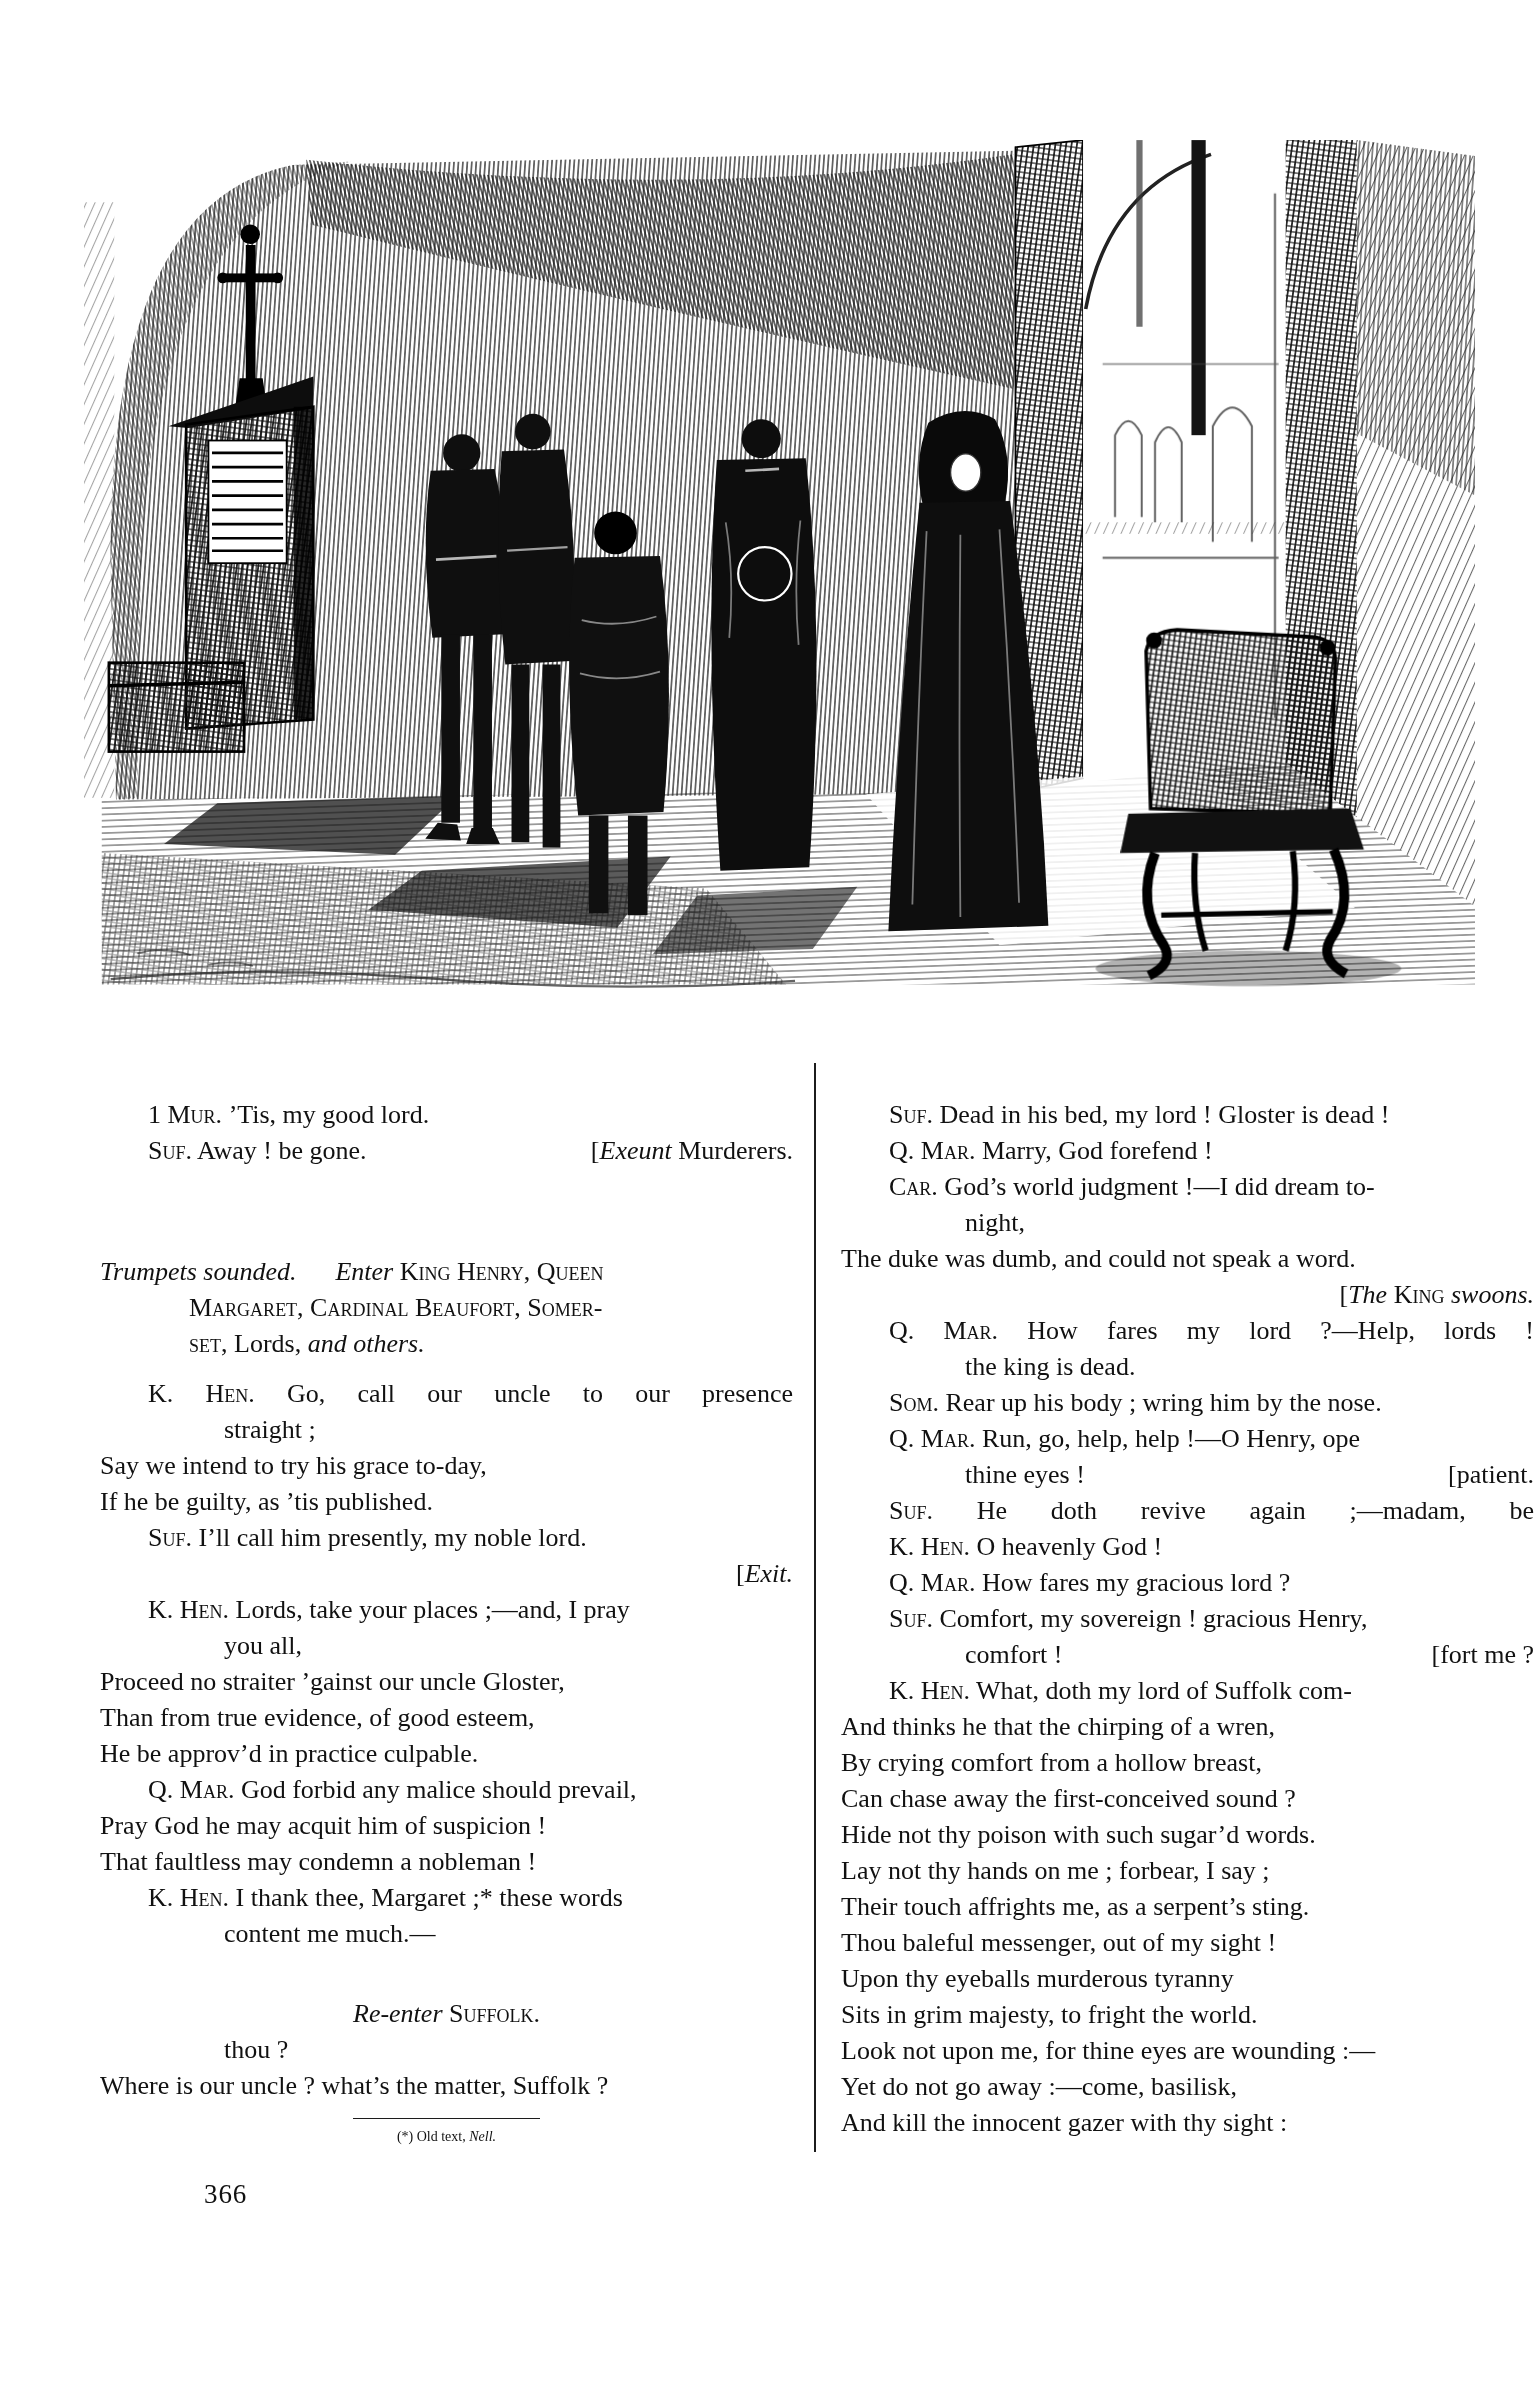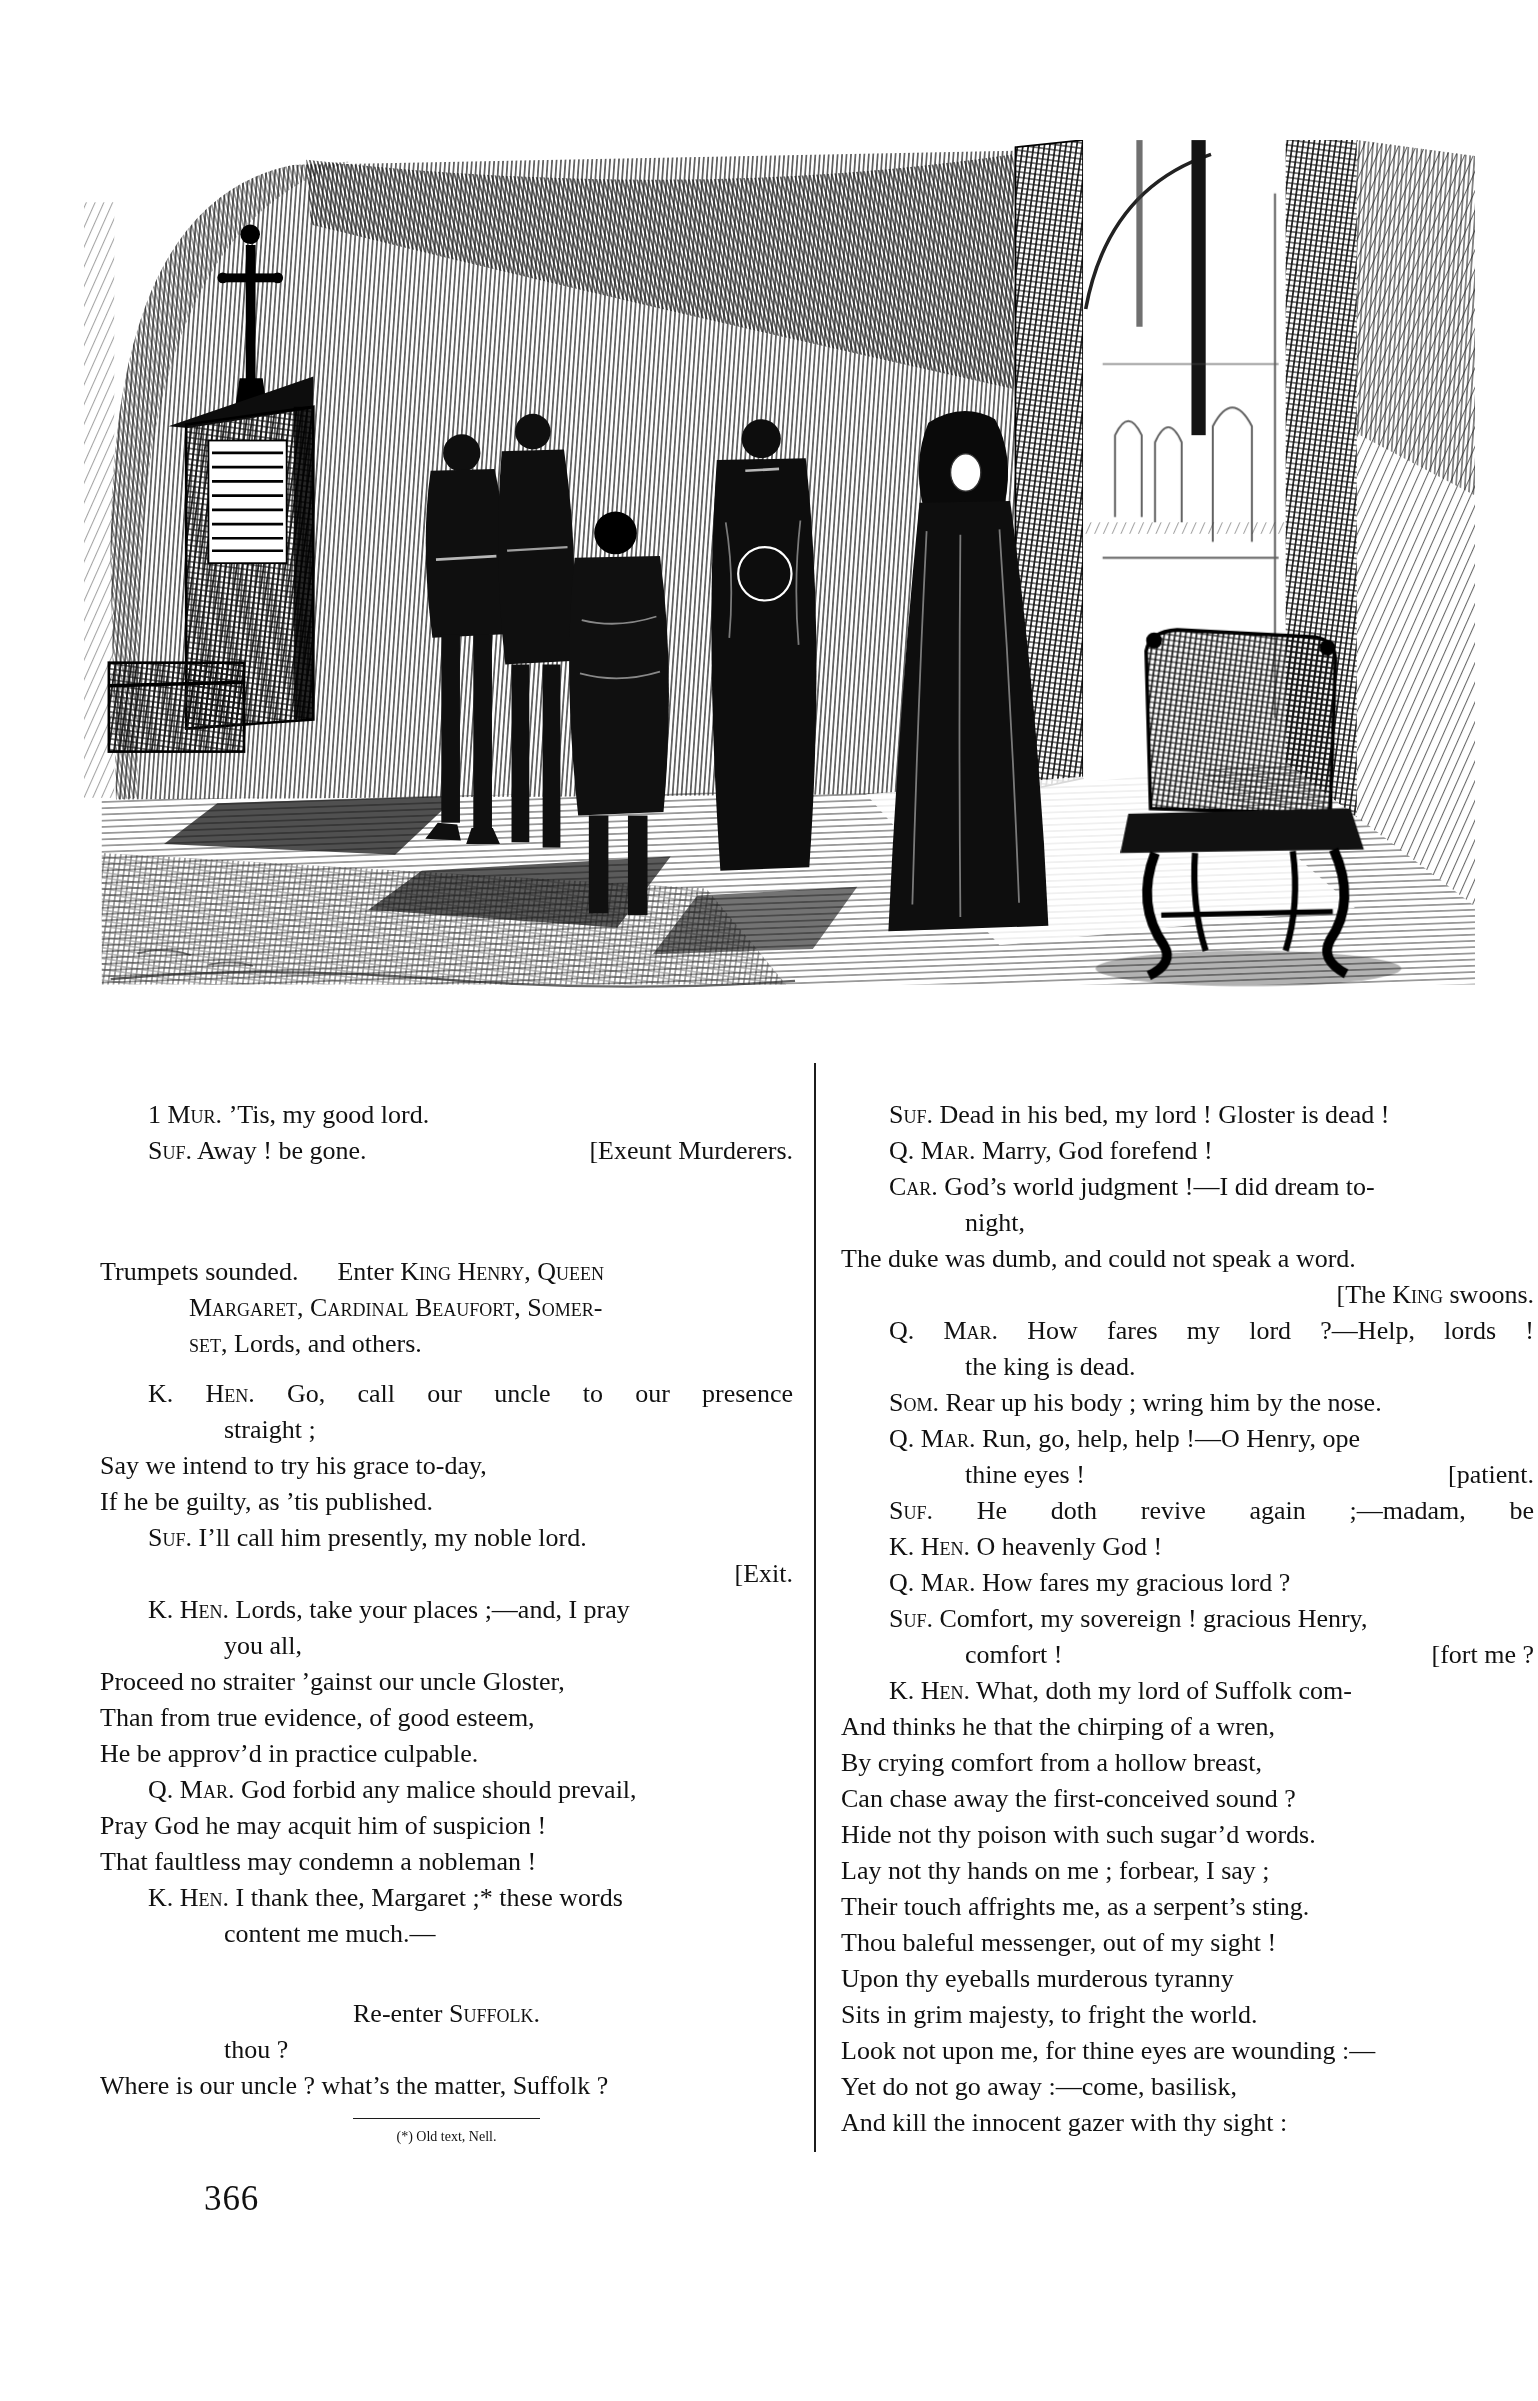--- a/index.html
+++ b/index.html
@@ -10,32 +10,32 @@
   }
   
   .illustration{position:absolute;left:84px;top:140px;width:1391px;height:849px;}
   
   .col{position:absolute;top:1097px;width:693px;font-size:26px;line-height:36px;}
   .col-left{left:100px;}
   .col-right{left:841px;}
   .col-divider{position:absolute;left:814px;top:1063px;width:1.8px;height:1089px;background:#1c1c1c;}
   .line{position:relative;min-height:36px;white-space:normal;}
   .line .sc{font-variant-caps:small-caps;}
-  .line .i,.i{}
+  .line .i,.i{font-style:italic;}
   .speech{padding-left:48px;}
   .hang{padding-left:124px;}
   .stage-cont{padding-left:89px;}
   .center{text-align:center;}
   .right-line{text-align:right;}
   .justify{text-align:justify;text-align-last:justify;}
   .stg{position:absolute;right:0;top:0;}
   
   .fn-rule{width:187px;border-top:1.8px solid #1c1c1c;margin:14.2px auto 3.6px auto;}
   .footnote{font-size:14px;line-height:28.4px;text-align:center;}
-  .page-number{position:absolute;left:204px;top:2179px;font-size:35px;letter-spacing:0.9px;}
+  .page-number{position:absolute;left:204px;top:2179px;font-size:27px;letter-spacing:0.9px;}
 </style>
 </head>
 <body>
 
 <div class="illustration" aria-label="Wood engraving: two murderers and an attendant report to Suffolk and a hooded cardinal in a dark chamber; a prie-dieu with crucifix stands at left, light streams through a tall arched window at right, and an empty carved chair sits in the right foreground">
 <svg viewBox="0 0 1565 955" width="1391" height="849" xmlns="http://www.w3.org/2000/svg">
   <defs>
     <pattern id="hatchV" width="5" height="5" patternUnits="userSpaceOnUse" patternTransform="rotate(4)">
       <line x1="2" y1="-1" x2="2" y2="6" stroke="#1d1d1d" stroke-width="1.4"></line>
     </pattern>

